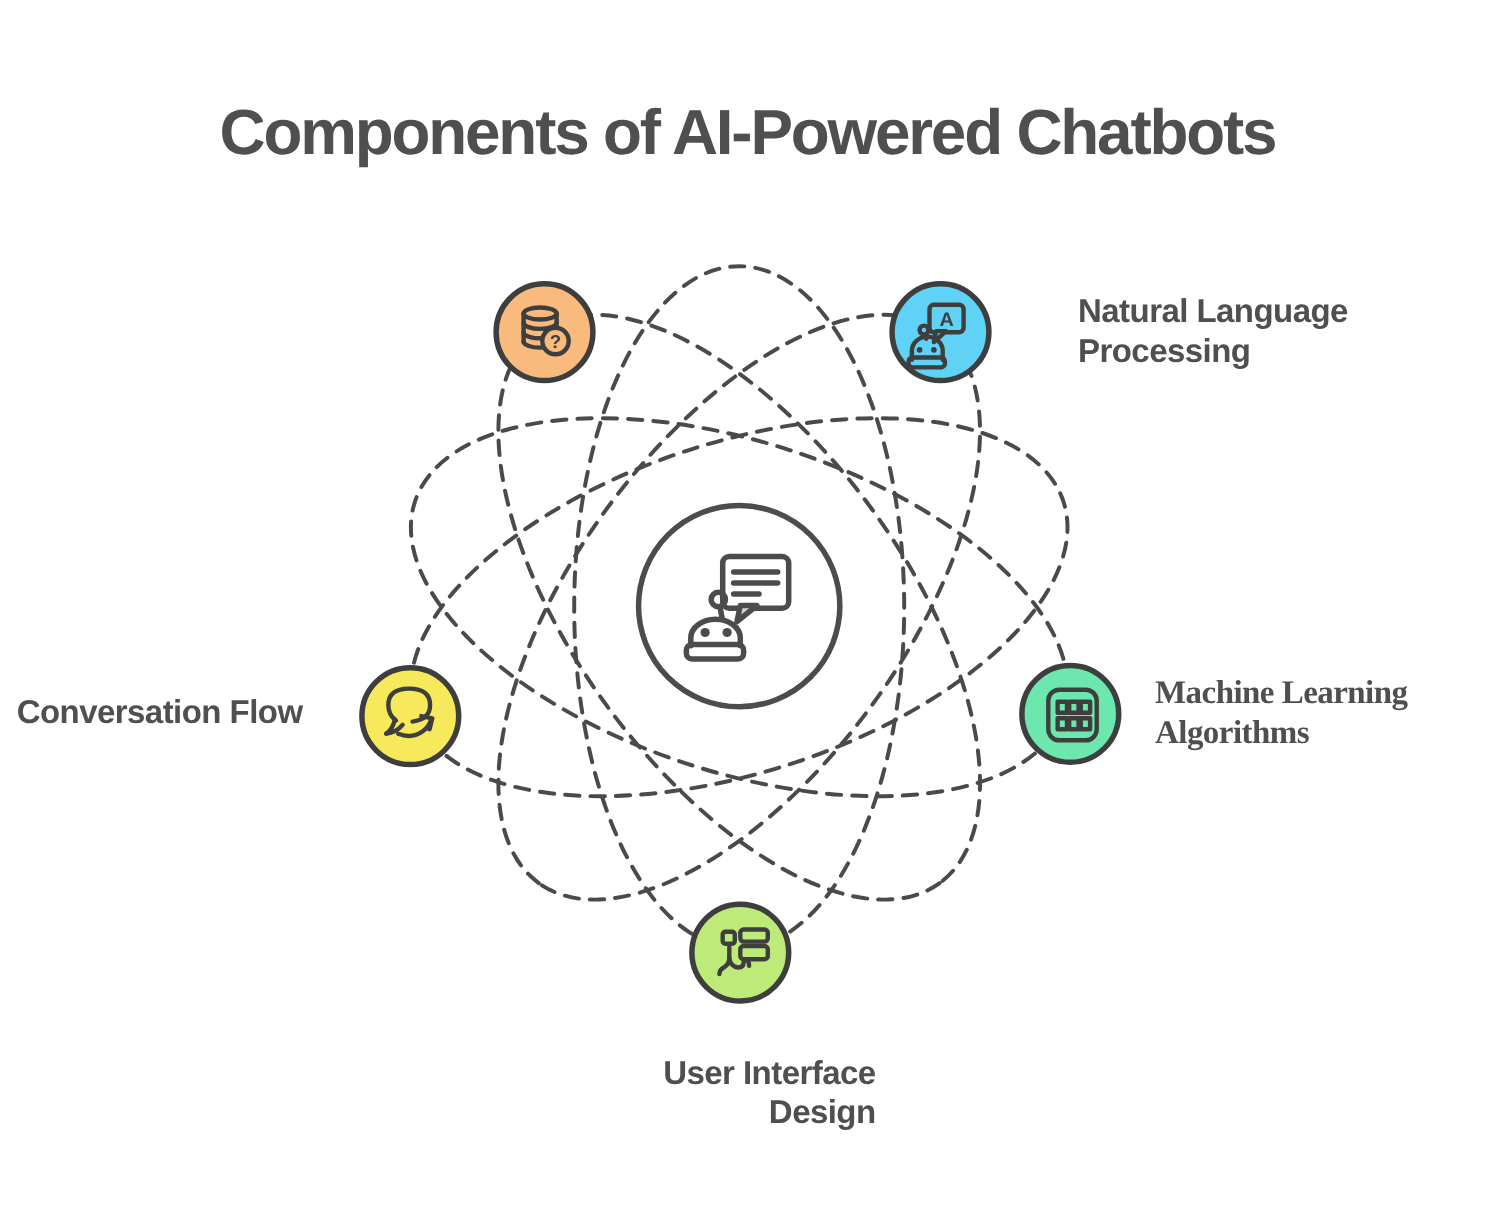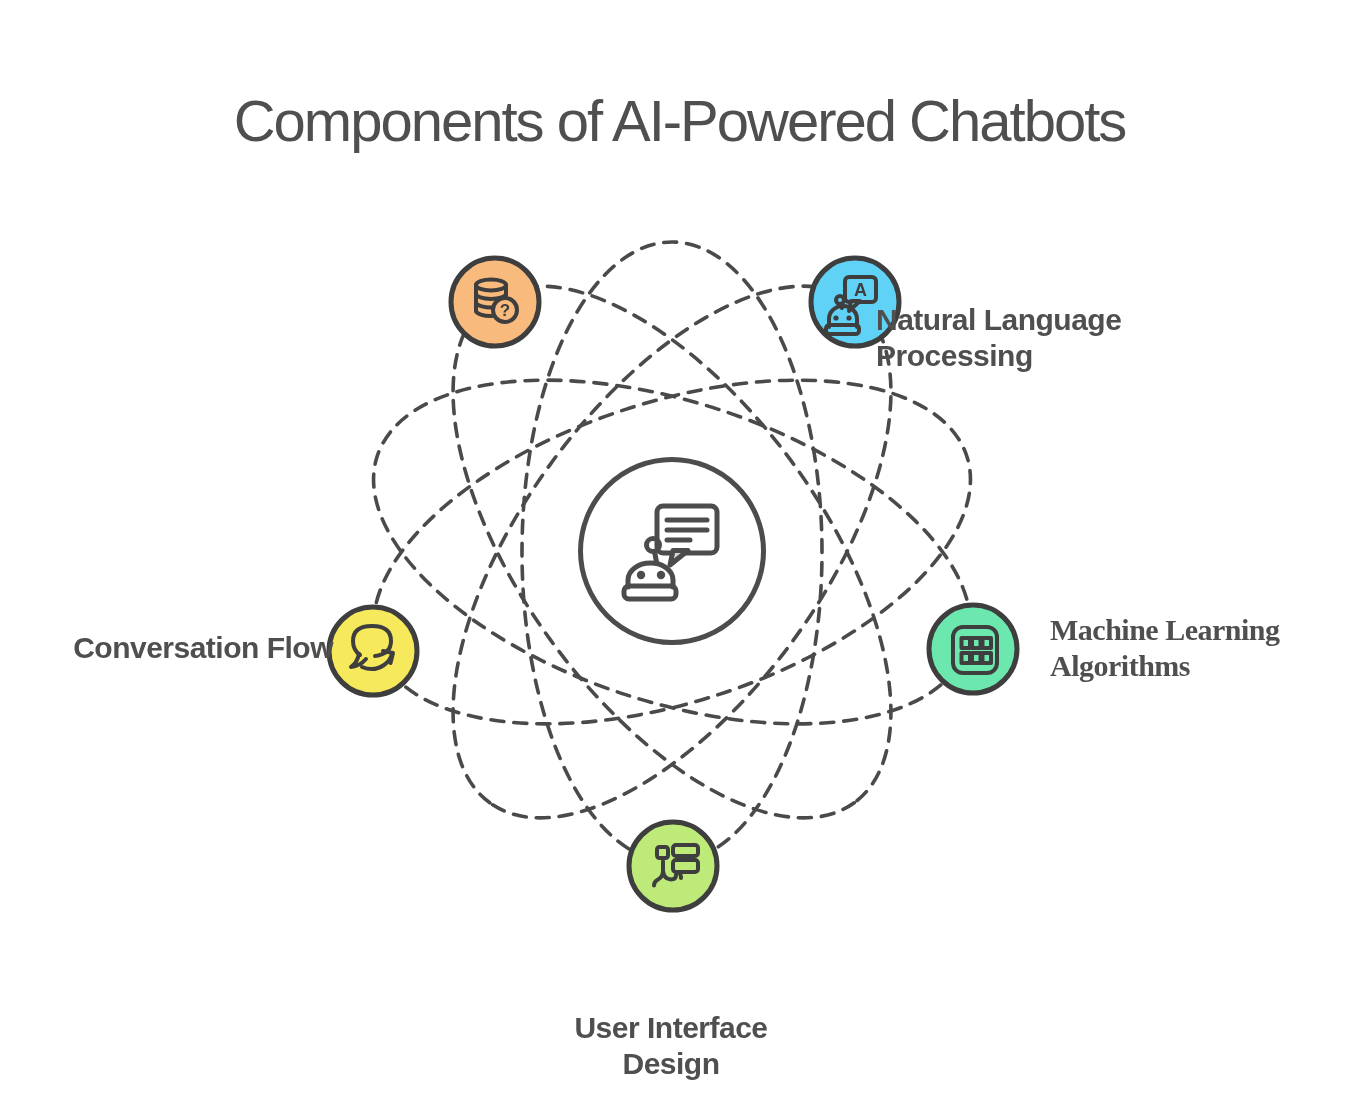--- a/index.html
+++ b/index.html
@@ -2,21 +2,21 @@
 <html><head>
 <meta charset="utf-8">
 <style>
   html,body{margin:0;padding:0;background:#ffffff;}
   .stage{
     position:relative;width:1359px;height:1113px;background:#ffffff;
     font-family:"Liberation Sans", sans-serif;overflow:hidden;
   }
   .title{
     position:absolute;top:92px;left:0;width:100%;
-    text-align:center;font-size:58px;font-weight:400;color:#4f4f4f;
+    text-align:center;font-size:58px;font-weight:700;color:#4f4f4f;
     letter-spacing:-2px;margin:0;line-height:1;
   }
   .orbits{position:absolute;left:0;top:0;}
   .orbit{fill:none;stroke:#4a4a4a;stroke-width:3.6;stroke-dasharray:13 10;stroke-linecap:round;}
   .node{position:absolute;width:94px;height:94px;}
   .node svg{display:block;}
   .node-ring{stroke:#3e3e3e;stroke-width:5;}
   .ic{stroke:#3e3e3e;stroke-width:4;fill:none;stroke-linecap:round;stroke-linejoin:round;}
   .ic-fill{fill:#3e3e3e;stroke:none;}
   .glyph{
@@ -133,18 +133,18 @@
       <g>
         <rect class="ic" x="31" y="28" width="11" height="11" rx="2.5"></rect>
         <rect class="ic" x="47" y="26" width="25" height="11" rx="3"></rect>
         <rect class="ic" x="47" y="41" width="25" height="12" rx="3"></rect>
         <path class="ic" d="M37 42 L37 52 Q37 58 32 60.5 Q28 62.5 28 66.5"></path>
         <path class="ic" d="M37 52 Q38 60 45 60.5 Q50 60.5 50 56 Q50 53 53 54 Q55 55 55 59"></path>
       </g>
     </svg>
   </div>
 
-  <div class="label" style="left:876px;top:266px;width:280px;margin-top:36px;">Natural Language Processing</div>
+  <div class="label" style="left:980px;top:266px;width:280px;">Natural Language Processing</div>
   <div class="label" style="left:1050px;top:612px;width:280px;font-family:Liberation Serif, serif;">Machine Learning Algorithms</div>
-  <div class="label right-align" style="right:1026px;top:630px;">Conversation Flow</div>
-  <div class="label center-align" style="left:546px;top:1010px;width:250px;">User Interface Design</div>
+  <div class="label right-align" style="right:1084px;top:630px;">Conversation Flow</div>
+  <div class="label center-align" style="left:546px;top:958px;width:250px;text-align:right;">User Interface Design</div>
 
 </div>
 
 </body></html>

